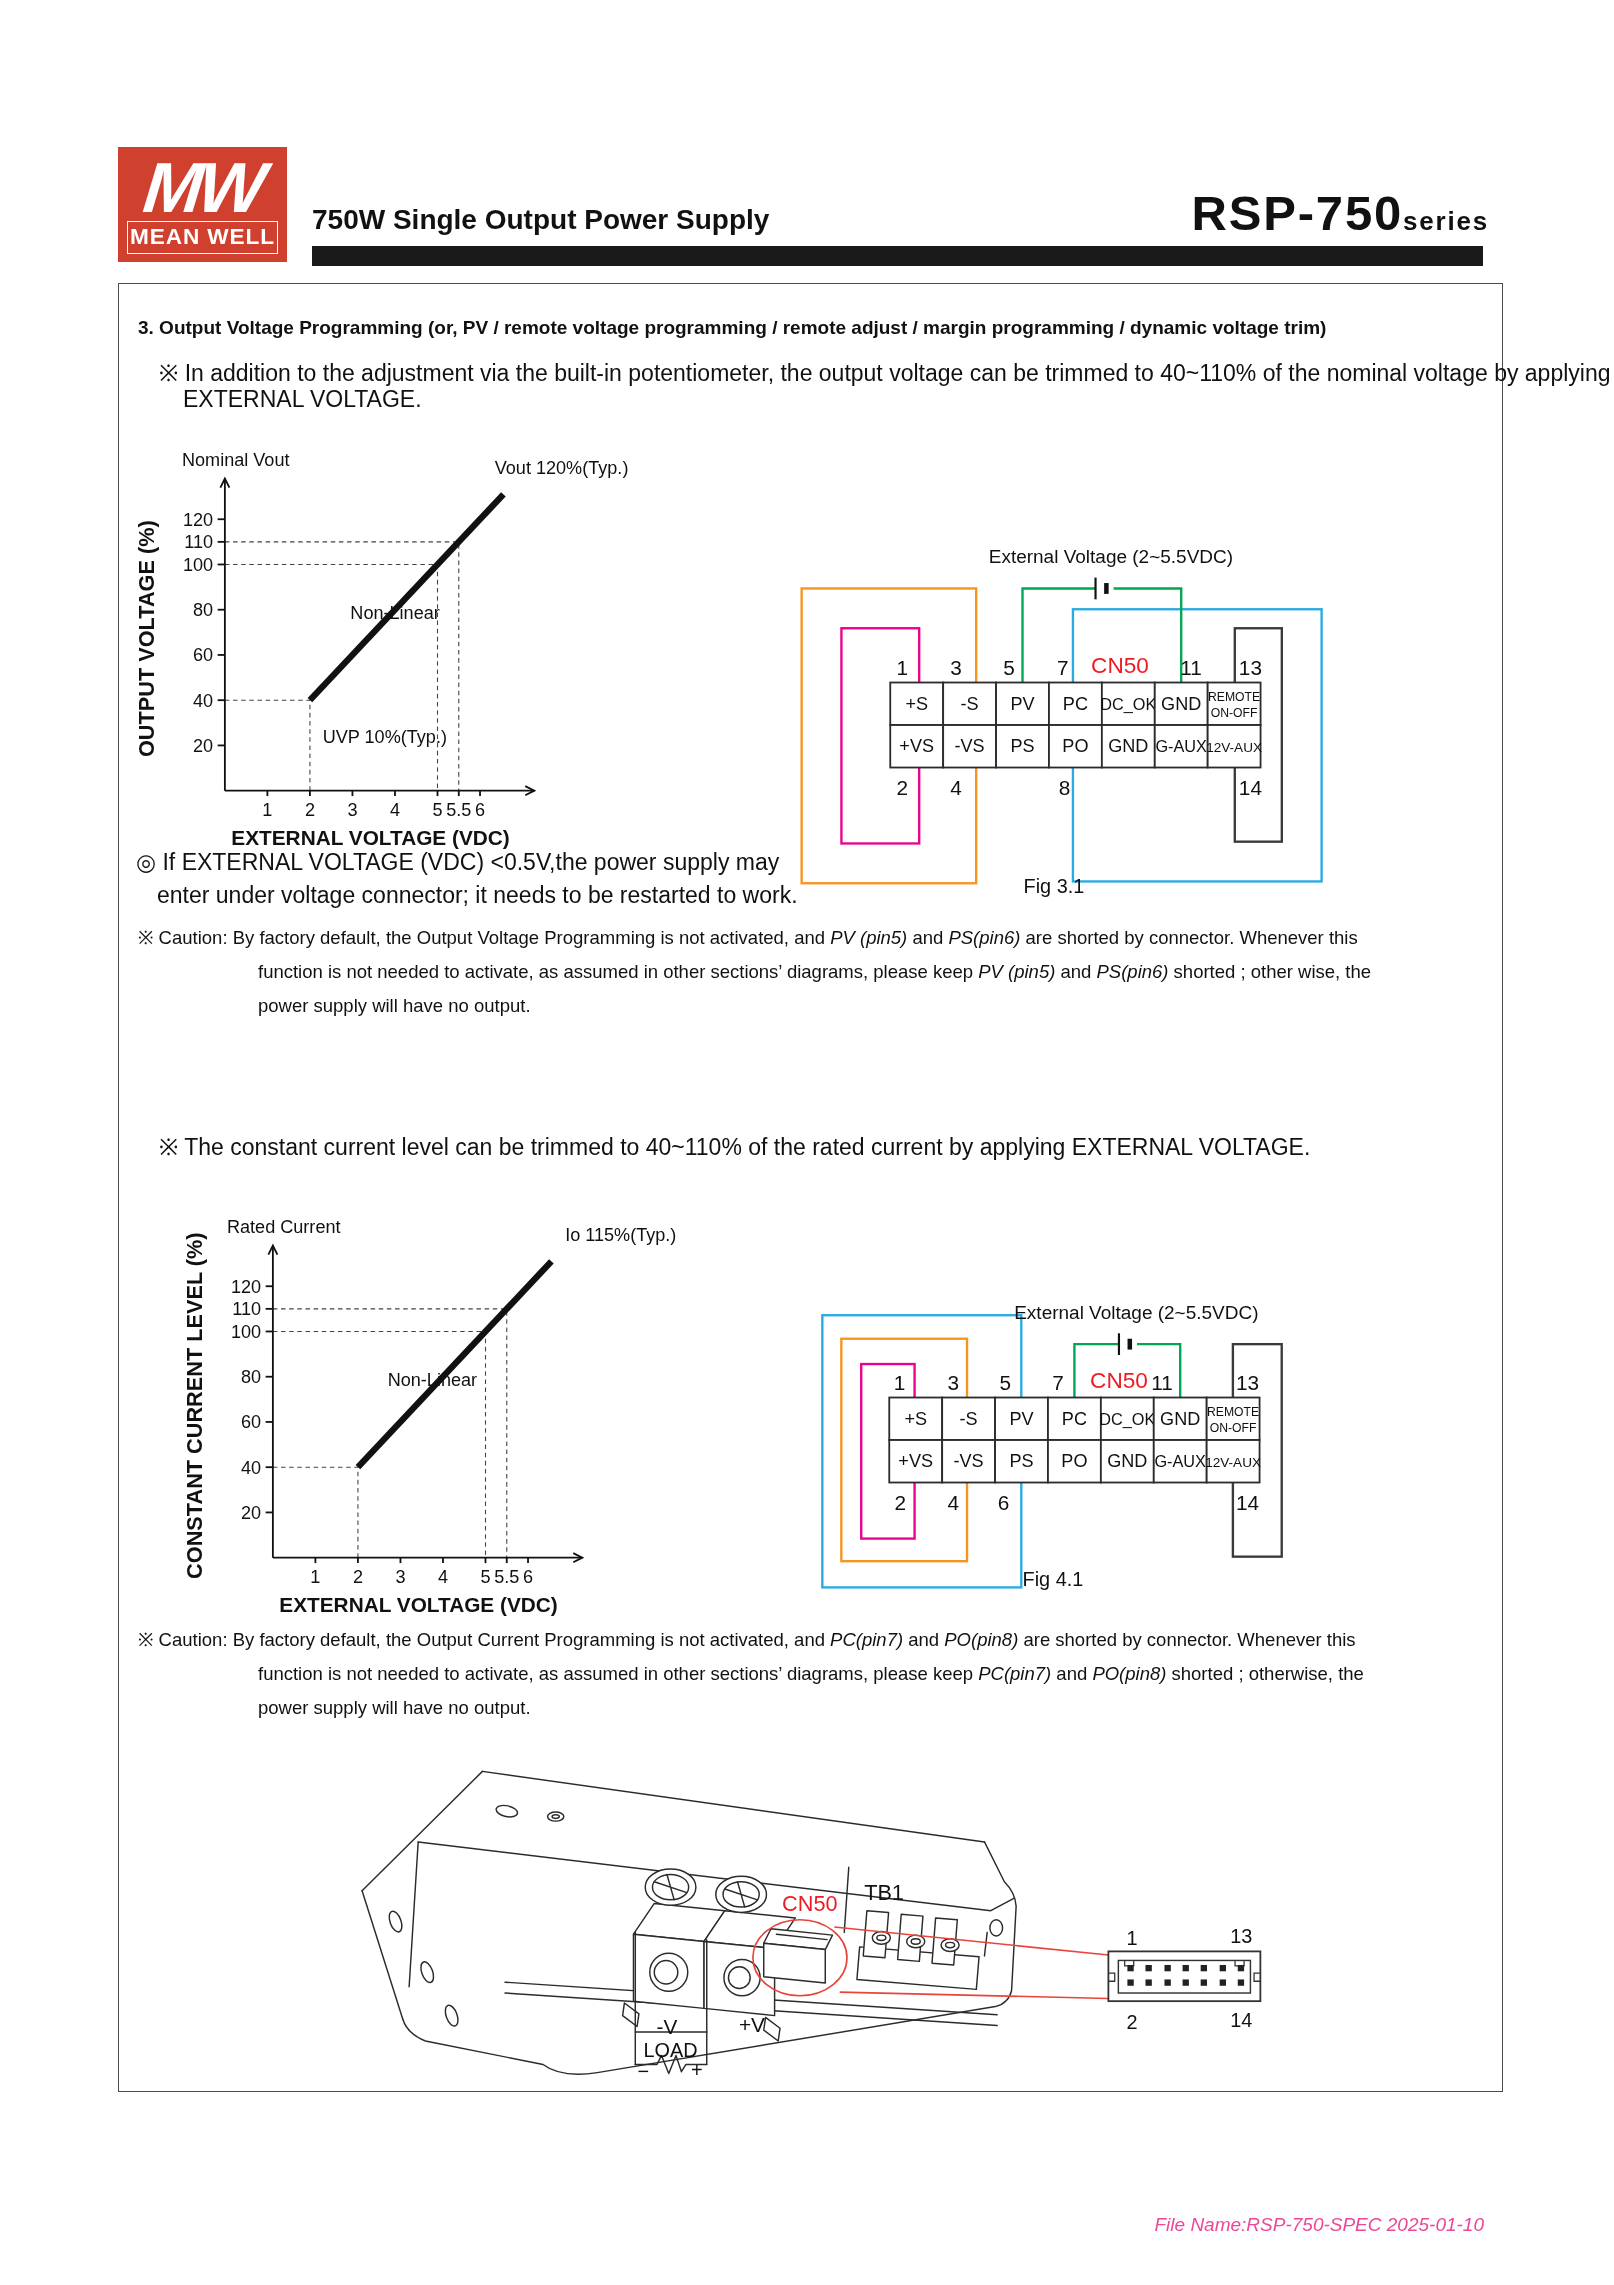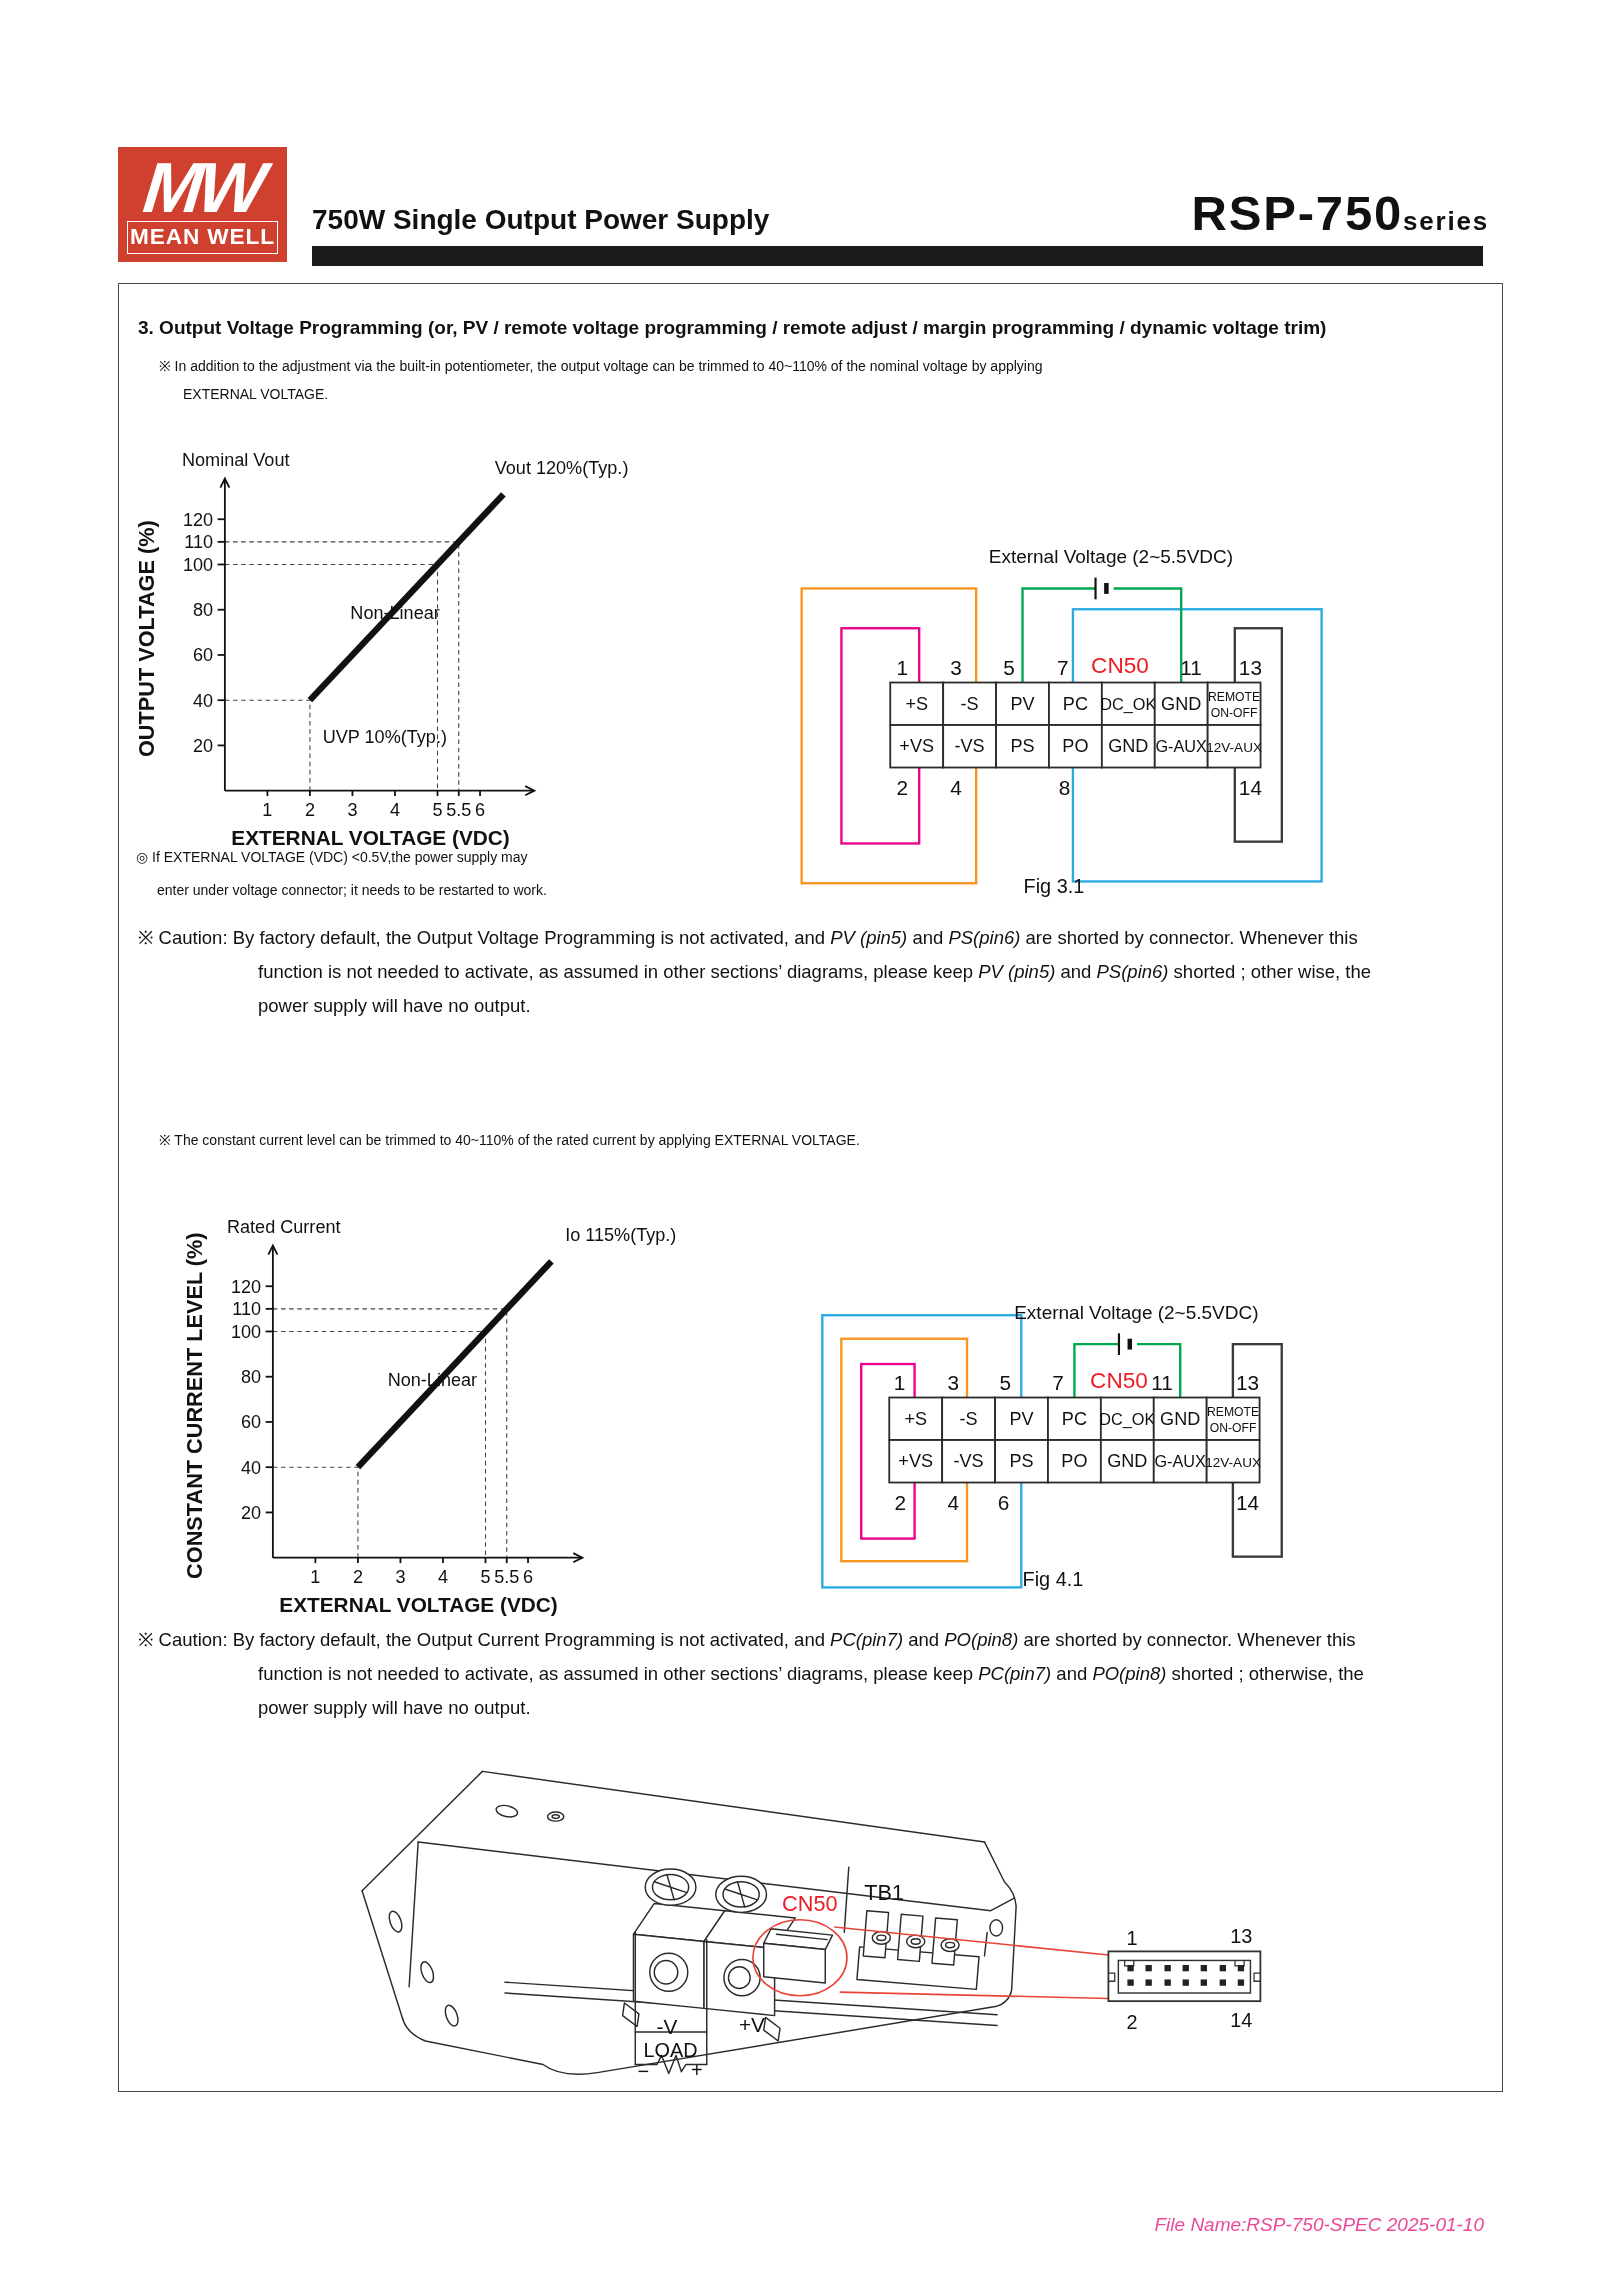--- a/index.html
+++ b/index.html
@@ -15,21 +15,21 @@
              display:flex;align-items:center;justify-content:center;}
   .logo-band span{color:#fff;font-weight:bold;font-size:22.6px;letter-spacing:0.9px;}
   .doc-title{left:312px;top:204px;font-size:28px;font-weight:bold;}
   .product{left:1086px;top:185px;width:403px;text-align:right;white-space:nowrap;}
   .prod-name{font-size:49px;font-weight:bold;letter-spacing:1.8px;margin-left:26px;}
   .prod-series{font-size:26px;font-weight:bold;margin-left:0;letter-spacing:1.8px;}
   .title-bar{left:312px;top:246px;width:1171px;height:20px;background:#1a1a1a;}
   
   .main-box{left:118px;top:283px;width:1383px;height:1807px;border:1.8px solid #4a4a4a;}
   .h-sec{font-size:19px;font-weight:bold;white-space:nowrap;}
-  .t-note{font-size:14px;white-space:nowrap;}
+  .t-note{font-size:23px;white-space:nowrap;}
   .caution{font-size:18.5px;line-height:34px;white-space:nowrap;}
   .caution .c-line.ind{padding-left:120px;}
   .caution .it{font-style:italic;}
   .footer{left:905px;top:2214px;width:579px;text-align:right;font-size:19px;font-style:italic;color:#ec4899;white-space:nowrap;}
   svg text{font-family:"Liberation Sans", sans-serif;}
 </style>
 </head>
 <body>
 
 <div class="page">

